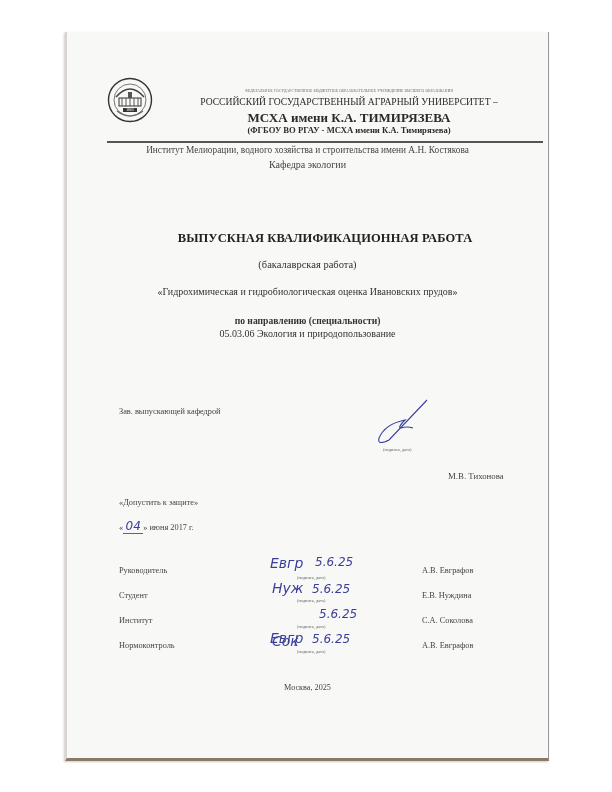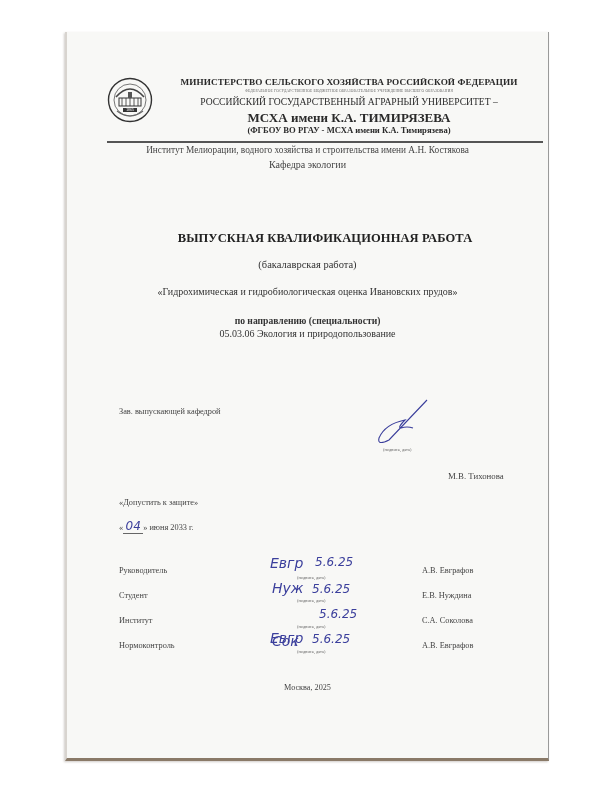--- a/index.html
+++ b/index.html
@@ -68,21 +68,20 @@
     <line x1="19" y1="21" x2="19" y2="29" stroke="#333" stroke-width="0.8"></line>
     <line x1="23" y1="21" x2="23" y2="29" stroke="#333" stroke-width="0.8"></line>
     <line x1="27" y1="21" x2="27" y2="29" stroke="#333" stroke-width="0.8"></line>
     <line x1="31" y1="21" x2="31" y2="29" stroke="#333" stroke-width="0.8"></line>
     <rect x="21" y="15" width="4" height="6" fill="#555"></rect>
     <rect x="16" y="31" width="14" height="4" fill="#333"></rect>
     <text x="23" y="34.3" font-size="3.4" fill="#fff" text-anchor="middle" font-family="Liberation Sans, sans-serif">1865</text>
     <path d="M10 34 Q23 44 36 34" fill="none" stroke="#666" stroke-width="1.2"></path>
   </svg>
 
-  <div class="abs hdr1">МИНИСТЕРСТВО СЕЛЬСКОГО ХОЗЯЙСТВА РОССИЙСКОЙ ФЕДЕРАЦИИ</div>
   <div class="abs hdr2">ФЕДЕРАЛЬНОЕ ГОСУДАРСТВЕННОЕ БЮДЖЕТНОЕ ОБРАЗОВАТЕЛЬНОЕ УЧРЕЖДЕНИЕ ВЫСШЕГО ОБРАЗОВАНИЯ</div>
   <div class="abs hdr3">РОССИЙСКИЙ ГОСУДАРСТВЕННЫЙ АГРАРНЫЙ УНИВЕРСИТЕТ –</div>
   <div class="abs hdr4">МСХА имени К.А. ТИМИРЯЗЕВА</div>
   <div class="abs hdr5">(ФГБОУ ВО РГАУ - МСХА имени К.А. Тимирязева)</div>
   <div class="divider"></div>
 
   <div class="abs center inst">Институт Мелиорации, водного хозяйства и строительства имени А.Н. Костякова</div>
   <div class="abs center dept">Кафедра экологии</div>
 
   <div class="abs center title">ВЫПУСКНАЯ КВАЛИФИКАЦИОННАЯ РАБОТА</div>
@@ -93,21 +92,21 @@
 
   <div class="abs label" style="left:52px; top:375px;">Зав. выпускающей кафедрой</div>
   <svg class="sig-svg" style="left:300px; top:366px;" width="70" height="50" viewBox="0 0 70 50">
     <path d="M60 2 L22 42 Q10 48 12 40 Q18 26 38 22 Q30 30 34 30 Q40 28 46 30" fill="none" stroke="#3b3f9c" stroke-width="1.1"></path>
   </svg>
   <div class="abs label" style="left:381px; top:395px; font-size:8.8px;margin-top:44px;">М.В. Тихонова</div>
   <div class="abs caption" style="left:316px; top:415px;">(подпись, дата)</div>
 
   <div class="abs label" style="left:52px; top:466px;">«Допустить к защите»</div>
   <div class="abs label" style="left:52px; top:487px;">
-    <span>«</span><span style="display:inline-block; width:20px; border-bottom:0.8px solid #666; text-align:center; color:#3b3f9c; font-style:italic; font-family:'DejaVu Sans', sans-serif; font-size:12px;">04</span><span>» июня 2033 г.</span>
+    <span>«</span><span style="display:inline-block; width:20px; border-bottom:0.8px solid #666; text-align:center; color:#3b3f9c; font-style:italic; font-family:'DejaVu Sans', sans-serif; font-size:12px;">04</span><span>» июня 2017 г.</span>
   </div>
 
   <div>
     <div class="abs label" style="left:52px; top:534px;">Руководитель</div>
     <div class="handwrite" style="left:203px; top:523px; font-size:14px;">Евгр</div>
     <div class="handwrite" style="left:248px; top:523px; font-size:12px;">5.6.25</div>
     <div class="abs caption" style="left:230px; top:543px;">(подпись, дата)</div>
     <div class="abs label" style="left:355px; top:534px;">А.В. Евграфов</div>
   </div>
 

